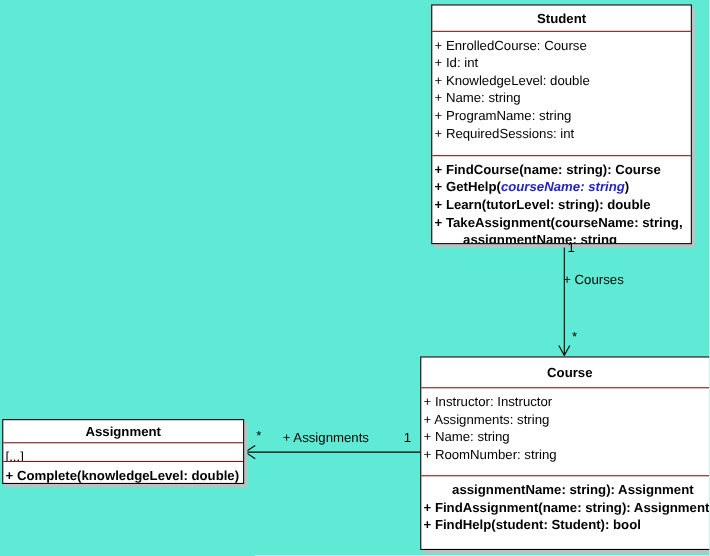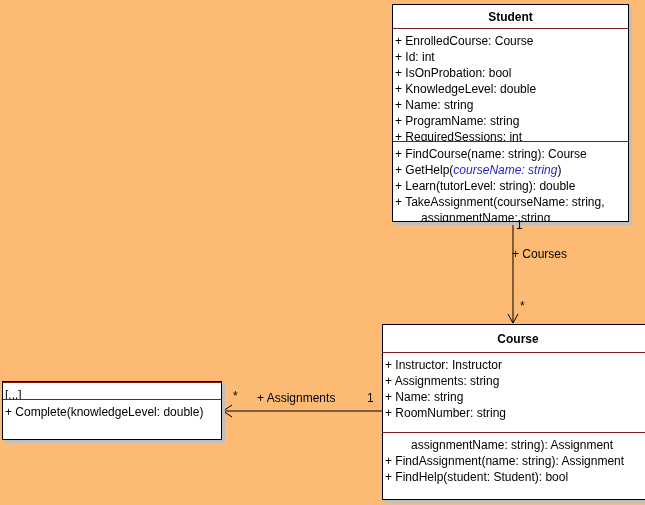--- a/index.html
+++ b/index.html
@@ -1,34 +1,34 @@
 <!DOCTYPE html>
 <html><head>
 <meta charset="utf-8">
 <style>
   html,body{margin:0;padding:0;background:#ffffff;}
   .canvas{
-    position:relative;width:645px;height:505px;background:#fdba74;
+    position:relative;width:645px;height:505px;background:#5eead4;
     font-family:"Liberation Sans",sans-serif;color:#000;overflow:hidden;
   }
   .connectors{position:absolute;left:0;top:0;width:645px;height:505px;}
   .class-box{
     position:absolute;background:#ffffff;border:1px solid #000;
     box-shadow:3px 3px 0 0 #bfbfbf;display:flex;flex-direction:column;
     box-sizing:border-box;
   }
   .class-title{
     font-size:12px;font-weight:bold;display:flex;align-items:center;
     justify-content:center;flex:0 0 auto;white-space:nowrap;overflow:hidden;
   }
   .compartment{
     border-top:1px solid #7f1d1d;box-sizing:border-box;padding:4px 2px;
     overflow:hidden;flex:0 0 auto;
   }
-  .compartment.grow{flex:1 1 auto;}
+  .compartment.grow{flex:1 1 auto;font-weight:bold;}
   .row{font-size:12px;line-height:16px;white-space:nowrap;}
   .row.indent{padding-left:26px;}
   .param{color:#2323cc;font-style:italic;margin-top:48px;}
   .edge-label{
     position:absolute;font-size:12px;line-height:13px;white-space:nowrap;
   }
   
   #box-student{left:392px;top:4px;width:237px;height:218px;}
   #box-student .class-title{height:23px;}
   #box-student .attrs{height:113px;}
@@ -51,21 +51,20 @@
 
     <line x1="382" y1="411" x2="223" y2="411" stroke="#000000" stroke-width="1"></line>
     <polyline points="232,405 223,411 232,417" fill="none" stroke="#000000" stroke-width="1"></polyline>
   </svg>
 
   <div class="class-box" id="box-student">
     <div class="class-title">Student</div>
     <div class="compartment attrs">
       <div class="row">+ EnrolledCourse: Course</div>
       <div class="row">+ Id: int</div>
-      <div class="row">+ IsOnProbation: bool</div>
       <div class="row">+ KnowledgeLevel: double</div>
       <div class="row">+ Name: string</div>
       <div class="row">+ ProgramName: string</div>
       <div class="row">+ RequiredSessions: int</div>
     </div>
     <div class="compartment grow">
       <div class="row">+ FindCourse(name: string): Course</div>
       <div class="row"><span>+ GetHelp(</span><span class="param">courseName: string</span><span>)</span></div>
       <div class="row">+ Learn(tutorLevel: string): double</div>
       <div class="row">+ TakeAssignment(courseName: string,</div>
@@ -82,20 +81,21 @@
       <div class="row">+ RoomNumber: string</div>
     </div>
     <div class="compartment grow">
       <div class="row indent">assignmentName: string): Assignment</div>
       <div class="row">+ FindAssignment(name: string): Assignment</div>
       <div class="row">+ FindHelp(student: Student): bool</div>
     </div>
   </div>
 
   <div class="class-box" id="box-assignment">
+    <div class="class-title">Assignment</div>
     <div class="compartment attrs">
       <div class="row">[...]</div>
     </div>
     <div class="compartment grow">
       <div class="row">+ Complete(knowledgeLevel: double)</div>
     </div>
   </div>
 
   <div class="edge-label" style="left:516px;top:219px">1</div>
   <div class="edge-label" style="left:512px;top:248px">+ Courses</div>

